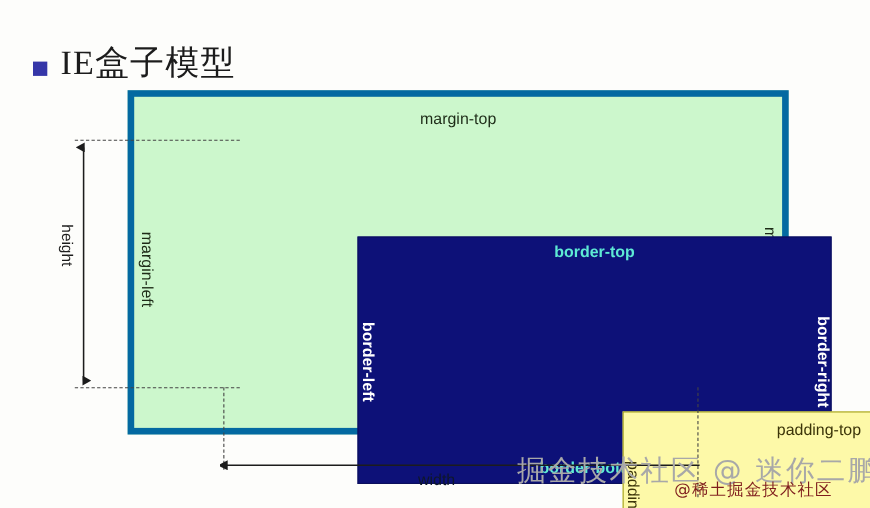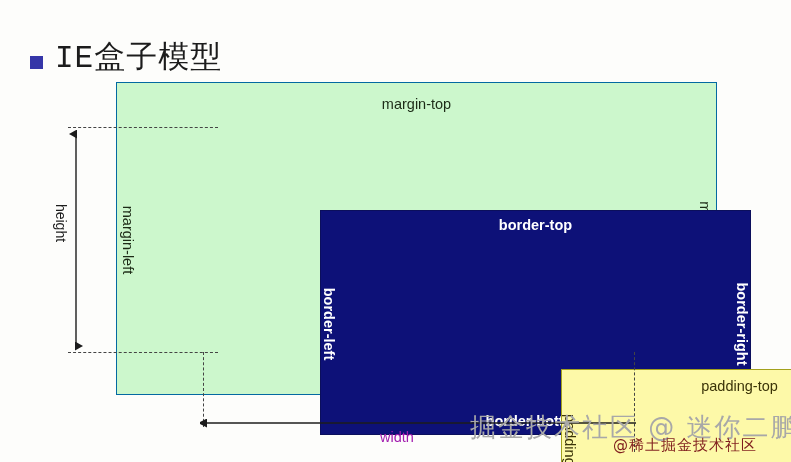--- a/index.html
+++ b/index.html
@@ -15,51 +15,51 @@
   #title-row {
     position:absolute; left:0; top:18px; width:100%; height:48px;
   }
   #title-bullet {
     position:absolute; left:30px; top:38px;
     width:13px; height:13px;
     background:#3536a8;
   }
   #title-text {
     position:absolute; left:55px; top:18px;
-    font-family:Liberation Mono, monospace;
+    font-family:Liberation Serif, serif;
     font-size:31px; color:#1c1c1c; letter-spacing:1px;
     white-space:nowrap;
   }
 
   
   .box { position:absolute; }
 
   #margin-box {
     left:116px; top:82px; width:601px; height:313px;
     background:#ccf7cc;
-    border:1px solid #0369a1;
+    border:6px solid #0369a1;
   }
   #border-box {
     left:203px; top:127px; width:431px; height:225px;
     background:#0d1178;
     border:1px solid #0b0f5c;
   }
   #padding-box {
     left:240px; top:158px; width:357px; height:164px;
     background:#fdf9a8;
     border:1px solid #a3a11c;
   }
 
   
   .h-label {
     position:absolute; width:100%; text-align:center;
     font-size:14.5px; white-space:nowrap;
   }
   .dark  { color:#1d2b17; }
-  .white { color:#ffffff; font-weight:bold; }
+  .white { color:#5eead4; font-weight:bold; }
   .yell  { color:#3b3408; }
 
   #lbl-margin-top    { left:0; top:13px; }
   #lbl-margin-bottom { left:0; bottom:12px; }
   #lbl-border-top    { left:0; top:6px; }
   #lbl-border-bottom { left:0; bottom:5px; }
   #lbl-padding-top   { left:0; top:8px; }
 
   
   .v-label {
@@ -118,21 +118,21 @@
   #width-arrow {
     position:absolute; left:200px; top:414px; width:438px; height:20px;
   }
   #lbl-height {
     position:absolute; left:42px; top:215px;
     font-size:14px; color:#1c1c1c;
     transform:rotate(90deg); transform-origin:50% 50%;
   }
   #lbl-width {
     position:absolute; left:380px; top:429px;
-    font-size:14.5px; color:#a21caf;
+    font-size:14.5px; color:#0f172a;
   }
 
   
   #wm-main {
     position:absolute; left:470px; top:410px;
     font-size:26px; color:#a8a8a8;
     font-family:"DejaVu Sans",sans-serif;
     white-space:nowrap; letter-spacing:2px;
   }
   #wm-sub {

